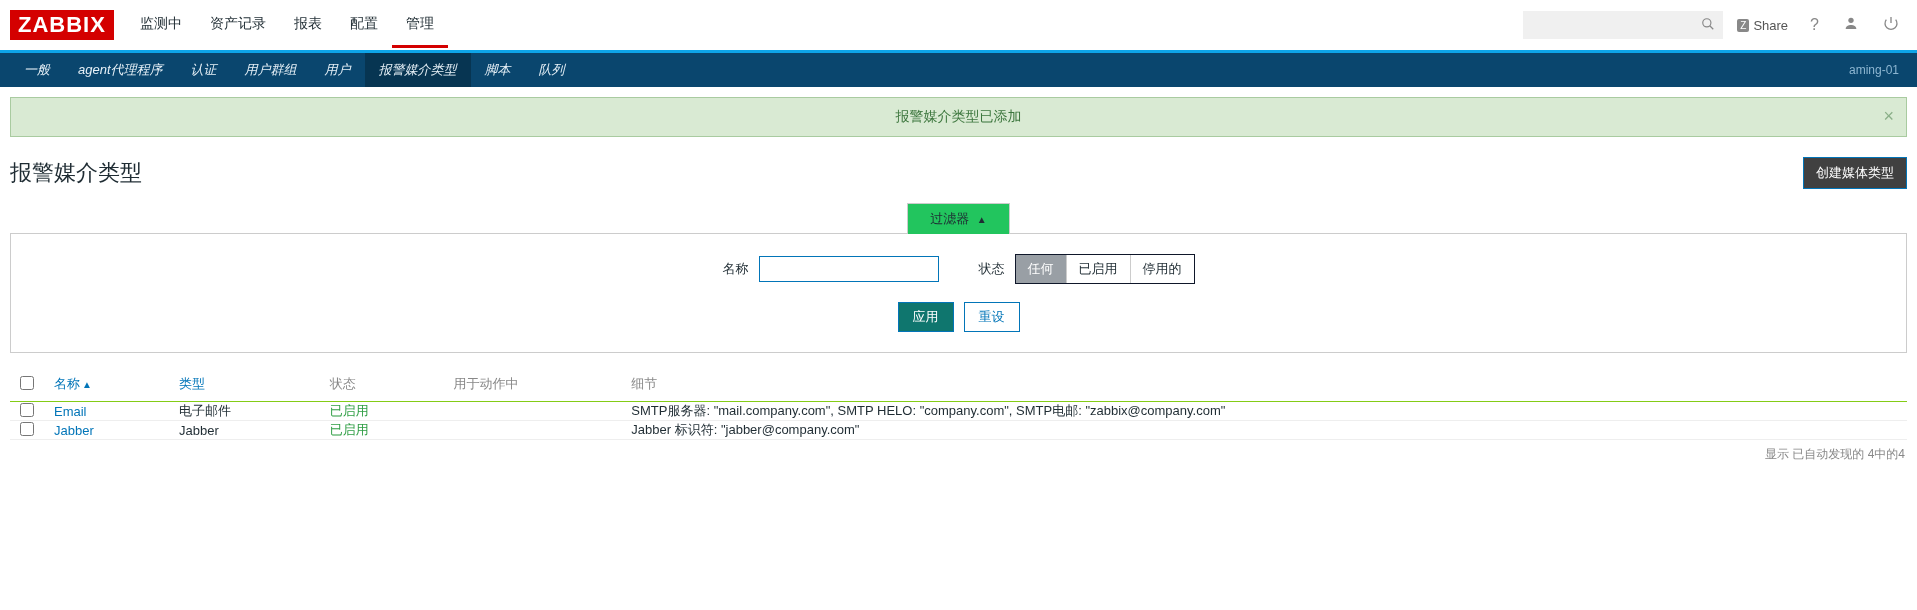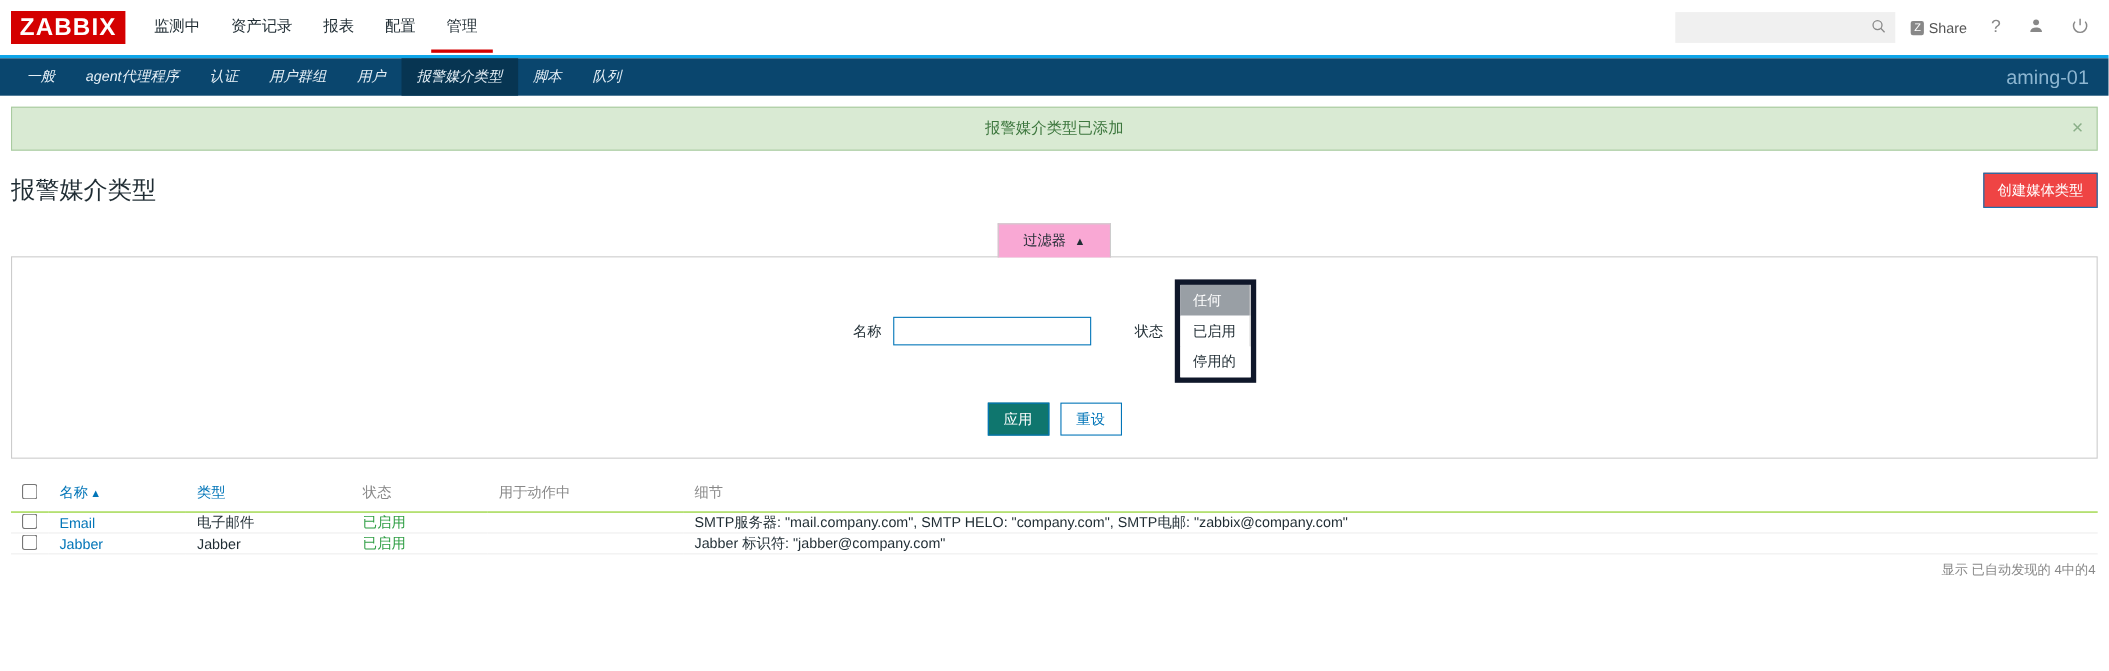--- a/index.html
+++ b/index.html
@@ -17,42 +17,42 @@
   .search-box input { width: 200px; height: 28px; background: #f0f0f0; border: none; padding: 0 28px 0 10px; font-size: 13px; }
   .search-box .search-icon { position: absolute; right: 8px; top: 6px; color: #888; font-size: 14px; }
   .share-btn { display: flex; align-items: center; gap: 4px; color: #555; cursor: pointer; font-size: 13px; padding: 0 6px; }
   .share-btn .z-badge { background: #888; color: #fff; font-size: 10px; padding: 1px 3px; border-radius: 2px; }
   .icon-btn { color: #888; cursor: pointer; font-size: 16px; padding: 0 8px; }
 
   
   .subnav { background: #0a466e; color: #fff; display: flex; align-items: center; height: 34px; padding: 0 10px; font-size: 13px; }
   .subnav-item { padding: 8px 14px; cursor: pointer; color: #e6f0f7; font-style: italic; }
   .subnav-item.active { background: #073552; }
-  .subnav-right { margin-left: auto; color: #8db6d1; padding-right: 8px; font-size: 18px; }
+  .subnav-right { margin-left: auto; color: #8db6d1; padding-right: 8px; font-size: 12px; }
 
   
   .msg-success { margin: 10px; background: #d9ead3; border: 1px solid #a9cba0; color: #3c763d; padding: 10px 14px; position: relative; text-align: center; font-size: 14px; }
   .msg-success .close-x { position: absolute; right: 12px; top: 8px; color: #8aaf88; cursor: pointer; font-size: 18px; }
 
   
   .page-header { display: flex; align-items: center; padding: 10px 10px 14px 10px; }
   .page-header h1 { font-size: 22px; font-weight: normal; color: #1f2c33; }
-  .btn-primary { margin-left: auto; background: #ef4444; color: #fff; border: 1px solid #0275b8; padding: 6px 12px; font-size: 13px; cursor: pointer; }
+  .btn-primary { margin-left: auto; background: #404040; color: #fff; border: 1px solid #0275b8; padding: 6px 12px; font-size: 13px; cursor: pointer; }
 
   
   .filter-wrap { margin: 0 10px; }
   .filter-tab-row { display: flex; justify-content: center; background: #fff; }
-  .filter-tab { border: 1px solid #ccc; border-bottom: none; padding: 6px 22px; background: #f9a8d4; cursor: pointer; font-size: 13px; z-index: 2; position: relative; }
+  .filter-tab { border: 1px solid #ccc; border-bottom: none; padding: 6px 22px; background: #22c55e; cursor: pointer; font-size: 13px; z-index: 2; position: relative; }
   .filter-tab .arrow { font-size: 10px; margin-left: 4px; }
   .filter-body { border: 1px solid #ccc; background: #fff; padding: 20px; margin-top: -1px; }
   .filter-row { display: flex; justify-content: center; align-items: center; gap: 40px; margin-bottom: 18px; }
   .filter-field { display: flex; align-items: center; gap: 10px; }
   .filter-field label { color: #1f2c33; font-size: 13px; }
   .filter-field input[type=text] { width: 180px; height: 26px; border: 1px solid #0275b8; padding: 0 6px; }
-  .radio-group { display: flex; border: 5px solid #0f172a; flex-direction: column; }
+  .radio-group { display: flex; border: 1px solid #0f172a; }
   .radio-group .opt { padding: 5px 12px; cursor: pointer; font-size: 13px; border-right: 1px solid #ccc; background: #fff; }
   .radio-group .opt:last-child { border-right: none; }
   .radio-group .opt.active { background: #999fa5; color: #fff; }
   .filter-actions { display: flex; justify-content: center; gap: 10px; }
   .btn-apply { background: #0f766e; color: #fff; border: 1px solid #0275b8; padding: 5px 14px; font-size: 13px; cursor: pointer; }
   .btn-reset { background: #fff; color: #0275b8; border: 1px solid #0275b8; padding: 5px 14px; font-size: 13px; cursor: pointer; text-align: center; }
 
   
   .table-wrap { margin: 14px 10px 4px 10px; }
   table { width: 100%; border-collapse: collapse; }

